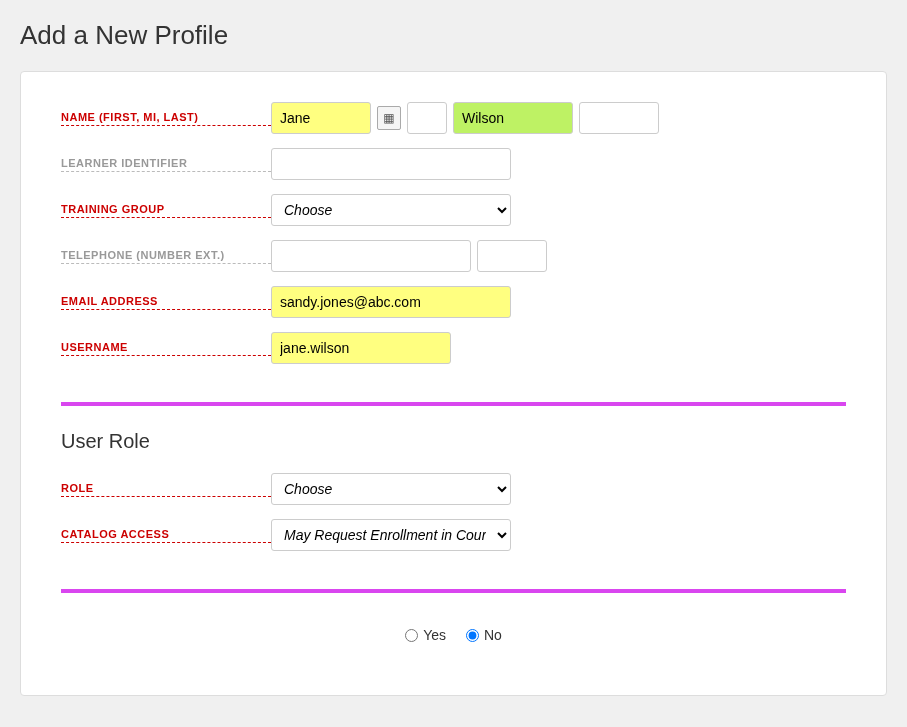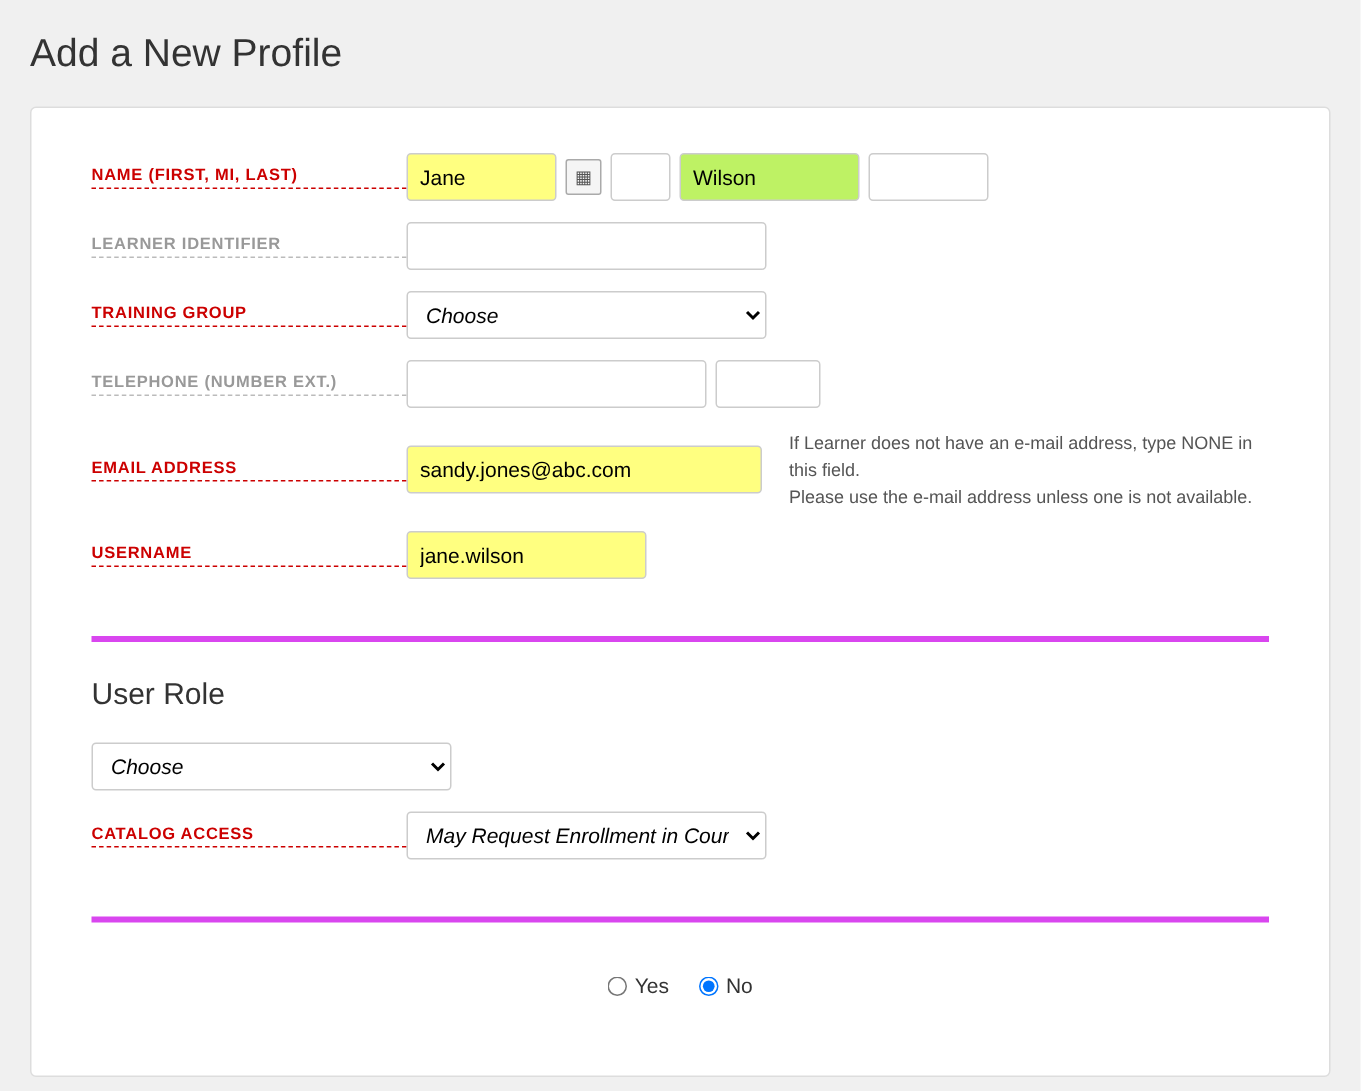--- a/index.html
+++ b/index.html
@@ -84,21 +84,21 @@
       width: 200px;
     }
     .input-telephone-ext {
       width: 70px;
     }
     .input-email {
       width: 240px;
       background: #ffff80;
     }
     .input-username {
-      width: 160px;
+      width: 180px;
       background: #ffff80;
     }
     select {
       border: 1px solid #ccc;
       border-radius: 3px;
       padding: 5px 8px;
       font-size: 14px;
       height: 32px;
       width: 240px;
       background: #fff;
@@ -202,37 +202,37 @@
       <div class="form-controls">
         <input type="text" class="input-telephone" value="" style="">
         <input type="text" class="input-telephone-ext" value="" style="">
       </div>
     </div>
 
     <div class="form-row">
       <label class="form-label required">EMAIL ADDRESS</label>
       <div class="form-controls">
         <input type="text" class="input-email" value="sandy.jones@abc.com" style="">
-        <span class="hint-text">If Learner does not have an e-mail address, type NONE in this field.<br>Please use the e-mail address unless one is not available.</span>
       </div>
     </div>
 
     <div class="form-row">
       <label class="form-label required">USERNAME</label>
       <div class="form-controls">
         <input type="text" class="input-username" value="jane.wilson" style="">
       </div>
     </div>
 
   </div>
 
   <div class="section">
     <h2>User Role</h2>
 
     <div class="form-row">
+      <label class="form-label required">ROLE</label>
       <div class="form-controls">
         <select>
           <option value="Choose">Choose</option>
         </select>
       </div>
     </div>
 
     <div class="form-row">
       <label class="form-label required">CATALOG ACCESS</label>
       <div class="form-controls">

